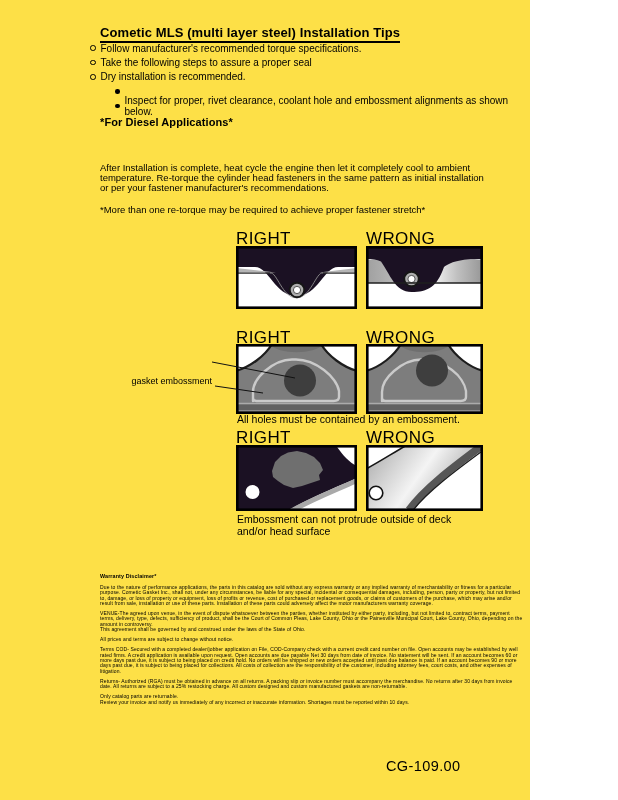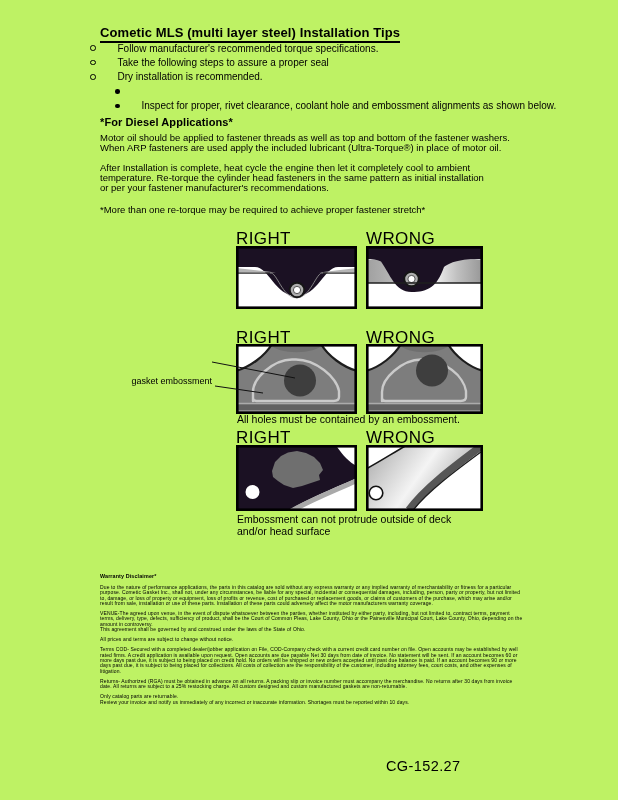--- a/index.html
+++ b/index.html
@@ -1,28 +1,28 @@
 <!DOCTYPE html>
 <html><head>
 <meta charset="utf-8">
 <style>
   html,body{margin:0;padding:0;background:#fff;}
   .page{
-    position:relative;width:618px;height:800px;background:#bef264;overflow:hidden;
+    position:relative;width:530px;height:800px;background:#fde047;overflow:hidden;
     font-family:"Liberation Sans", sans-serif;color:#000;
   }
   .abs{position:absolute;}
   
   .title{
     left:100px;top:25px;font-size:13px;font-weight:bold;
     border-bottom:2px solid #000;padding-bottom:1px;letter-spacing:0.1px;
   }
   
   .tips{left:90px;top:41px;font-size:10px;}
-  .tips .row{display:flex;align-items:center;height:14.4px;gap:22px;}
+  .tips .row{display:flex;align-items:center;height:14.4px;gap:5px;}
   .tips .row.sub{padding-left:25px;}
   .ob{width:3.5px;height:3.5px;border:1px solid #000;border-radius:50%;flex:none;}
   .fb{width:4.5px;height:4.5px;background:#000;border-radius:50%;flex:none;}
   
   .diesel-h{left:100px;top:116px;font-size:11px;font-weight:bold;letter-spacing:0.1px;}
   .dpara{left:100px;width:472px;font-size:9.5px;line-height:10.2px;white-space:pre-line;}
   .p1{top:133px;} .p2{top:163px;} .pnote{top:205px;}
   
   .dlabel{font-size:17px;text-align:left;letter-spacing:0.4px;}
   .cap{left:237px;font-size:10.5px;white-space:pre-line;line-height:11.5px;}
@@ -57,22 +57,20 @@
     <div class="row sub">
       <span class="fb"></span>
     </div>
     <div class="row sub">
       <span class="fb"></span>
       <span>Inspect for proper, rivet clearance, coolant hole and embossment alignments as shown below.</span>
     </div>
   </div>
 
   <div class="abs diesel-h">*For Diesel Applications*</div>
-  <div class="abs dpara p1">Motor oil should be applied to fastener threads as well as top and bottom of the fastener washers.
-When ARP fasteners are used apply the included lubricant (Ultra-Torque®) in place of motor oil.</div>
   <div class="abs dpara p2">After Installation is complete, heat cycle the engine then let it completely cool to ambient
 temperature. Re-torque the cylinder head fasteners in the same pattern as initial installation
 or per your fastener manufacturer's recommendations.</div>
   <div class="abs dpara pnote">*More than one re-torque may be required to achieve proper fastener stretch*</div>
 
   <div class="abs dlabel" style="left:236px;top:229px;width:121px;">RIGHT</div>
   <div class="abs dlabel" style="left:366px;top:229px;width:117px;">WRONG</div>
 
   <svg class="abs" style="left:236px;top:246px;" width="121" height="63" viewBox="0 0 121 63">
     <rect x="0" y="0" width="121" height="63" fill="#ffffff"></rect>
@@ -187,15 +185,15 @@
     <p>Due to the nature of performance applications, the parts in this catalog are sold without any express warranty or any implied warranty of merchantability or fitness for a particular purpose.  Cometic Gasket Inc., shall not, under any circumstances, be liable for any special, incidental or consequential damages, including, person, party or property, but not limited to, damage, or loss of property or equipment, loss of profits or revenue, cost of purchased or replacement goods, or claims of customers of the purchase, which may arise and/or result from sale, installation or use of these parts.  Installation of these parts could adversely affect the motor manufacturers warranty coverage.</p>
     <p>VENUE-The agreed upon venue, in the event of dispute whatsoever between the parties, whether instituted by either party, including, but not limited to, contract terms, payment terms, delivery, type, defects, sufficiency of product, shall be the Court of Common Pleas, Lake County, Ohio or the Painesville Municipal Court, Lake County, Ohio, depending on the amount in controversy.
 This agreement shall be governed by and construed under the laws of the State of Ohio.</p>
     <p>All prices and terms are subject to change without notice.</p>
     <p>Terms COD- Secured with a completed dealer/jobber application on File, COD-Company check with a current credit card number on file.  Open accounts may be established by well rated firms.  A credit application is available upon request.  Open accounts are due payable Net 30 days from date of invoice.  No statement will be sent.  If an account becomes 60 or more days past due, it is subject to being placed on credit hold.  No orders will be shipped or new orders accepted until past due balance is paid.  If an account becomes 90 or more days past due, it is subject to being placed for collections.  All costs of collection are the responsibility of the customer, including attorney fees, court costs, and other expenses of litigation.</p>
     <p>Returns- Authorized (RGA) must be obtained in advance on all returns.  A packing slip or invoice number must accompany the merchandise.  No returns after 30 days from invoice date.  All returns are subject to a 25% restocking charge.  All custom designed and custom manufactured gaskets are non-returnable.</p>
     <p>Only catalog parts are returnable.
 Review your invoice and notify us immediately of any incorrect or inaccurate information.  Shortages must be reported within 10 days.</p>
   </div>
 
-  <div class="abs footer-code">CG-152.27</div>
+  <div class="abs footer-code">CG-109.00</div>
 
 </div>
 
 </body></html>

